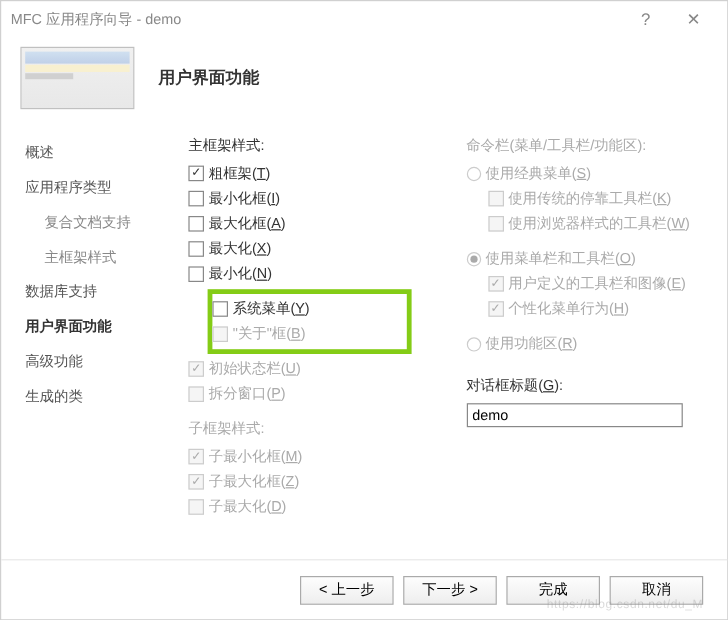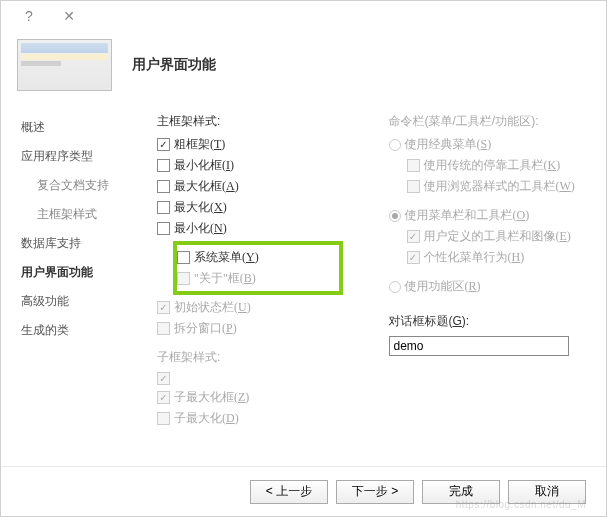--- a/index.html
+++ b/index.html
@@ -26,34 +26,35 @@
 .cb-row { display: flex; align-items: center; padding: 2px 0; gap: 4px; }
 .cb-row.sub { padding-left: 18px; }
 .cb { width: 13px; height: 13px; border: 1px solid #888; background: #fff; display: inline-flex; align-items: center; justify-content: center; font-size: 10px; line-height: 1; }
 .cb.checked::after { content: "✓"; color: #333; }
 .cb.checked.disabled::after { color: #aaa; }
 .cb.disabled { border-color: #ccc; background: #f5f5f5; }
 .radio { width: 12px; height: 12px; border: 1px solid #888; border-radius: 50%; display: inline-flex; align-items: center; justify-content: center; }
 .radio.disabled { border-color: #ccc; }
 .radio.checked::after { content: ""; width: 6px; height: 6px; background: #333; border-radius: 50%; }
 .radio.checked.disabled::after { background: #aaa; }
-.cb-label { color: #333; font-family: Liberation Serif, serif; }
+.cb-label { color: #333; }
 .cb-label.disabled { color: #aaa; }
 .redbox { border: 4px solid #84cc16; padding: 2px 0; margin: 2px 16px; text-align: right; }
 .text-input { width: 180px; height: 20px; border: 1px solid #888; padding: 0 4px; font-family: inherit; font-size: 12px; margin-top: 2px; }
 .footer { height: 50px; display: flex; justify-content: flex-end; align-items: center; gap: 8px; padding: 0 20px; border-top: 1px solid #e8e8e8; position: relative; }
 .footer-btn { min-width: 78px; height: 24px; border: 1px solid #aaa; background: linear-gradient(#fdfdfd, #eee); cursor: pointer; font-family: inherit; font-size: 12px; padding: 0 10px; }
 .watermark { position: absolute; right: 20px; bottom: 6px; color: rgba(150,150,150,0.35); font-size: 10px; letter-spacing: 0.5px; pointer-events: none; }
 u { text-decoration: underline; }
 </style>
 </head>
 <body>
 
 <div class="window">
   <div class="titlebar">
+    <span class="title">MFC 应用程序向导 - demo</span>
     <span class="btn">?</span>
     <span class="btn">✕</span>
   </div>
 
   <div class="header">
     <div class="preview">
       <div class="menubar"></div>
         <div class="toolbar"></div>
     </div>
     <div class="header-title">用户界面功能</div>
@@ -109,20 +110,21 @@
             <span class="cb-label disabled">初始状态栏(<u>U</u>)</span>
           </div>
         <div class="cb-row">
             <span class="cb disabled"></span>
             <span class="cb-label disabled">拆分窗口(<u>P</u>)</span>
           </div>
 
         <div class="section-label disabled" style="margin-top:10px">子框架样式:</div>
         <div class="cb-row">
             <span class="cb checked disabled"></span>
+            <span class="cb-label disabled">子最小化框(<u>M</u>)</span>
           </div>
         <div class="cb-row">
             <span class="cb checked disabled"></span>
             <span class="cb-label disabled">子最大化框(<u>Z</u>)</span>
           </div>
         <div class="cb-row">
             <span class="cb disabled"></span>
             <span class="cb-label disabled">子最大化(<u>D</u>)</span>
           </div>
       </div>

